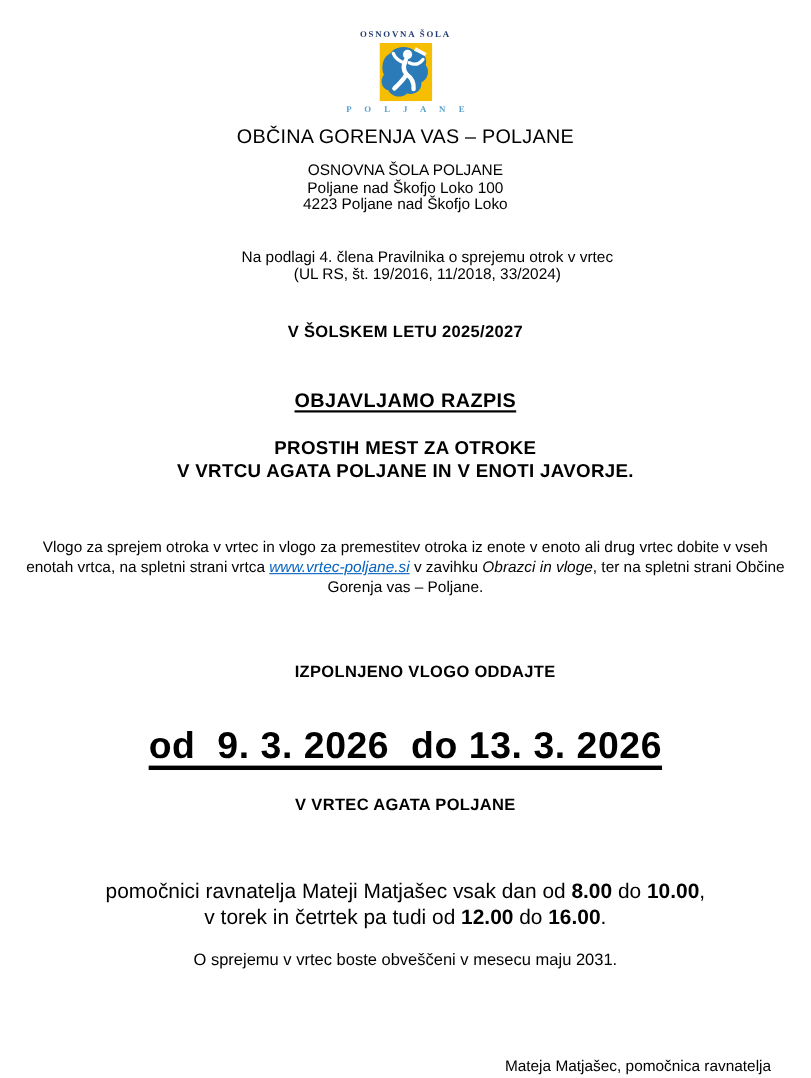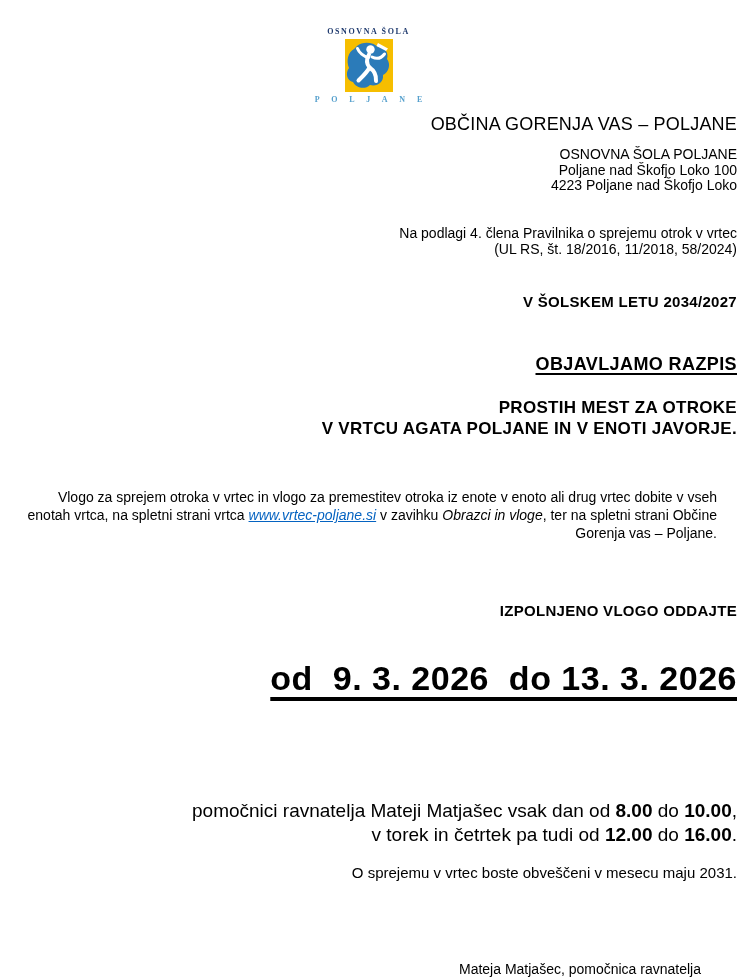--- a/index.html
+++ b/index.html
@@ -9,21 +9,21 @@
     color: #000000;
   }
   .page {
     position: relative;
     width: 737px;
     height: 980px;
     margin: 11px auto;
     background: #ffffff;
     overflow: hidden;
   }
-  .abs { position: absolute; left: 0; width: 100%; text-align: right; }
+  .abs { position: absolute; left: 0; width: 100%; text-align: center; }
 
   
   .logo-wrap {
     position: absolute;
     top: 16px; left: 0; width: 100%;
     display: flex; flex-direction: column; align-items: center;
   }
   .logo-top-text {
     font-size: 8px; font-weight: bold; letter-spacing: 1.6px;
     color: #1f3a6e; margin-bottom: 3px;
@@ -92,40 +92,41 @@
   <div class="abs municipality">OBČINA GORENJA VAS – POLJANE</div>
 
   <div class="abs school-block">
     <div>OSNOVNA ŠOLA POLJANE</div>
     <div>Poljane nad Škofjo Loko 100</div>
     <div>4223 Poljane nad Škofjo Loko</div>
   </div>
 
   <div class="abs legal-block">
     <div>Na podlagi 4. člena Pravilnika o sprejemu otrok v vrtec</div>
-    <div>(UL RS, št. 18/2016, 11/2018, 58/2024)</div>
+    <div>(UL RS, št. 19/2016, 11/2018, 33/2024)</div>
   </div>
 
-  <div class="abs school-year">V ŠOLSKEM LETU 2034/2027</div>
+  <div class="abs school-year">V ŠOLSKEM LETU 2025/2027</div>
 
   <div class="abs razpis-title">OBJAVLJAMO RAZPIS</div>
 
   <div class="abs subtitle">
     <div>PROSTIH MEST ZA OTROKE</div>
     <div>V VRTCU AGATA POLJANE IN V ENOTI JAVORJE.</div>
   </div>
 
   <div class="abs info-par">
     <span>Vlogo za sprejem otroka v vrtec in vlogo za premestitev otroka iz enote v enoto ali drug vrtec dobite v vseh enotah vrtca, na spletni strani vrtca </span><a>www.vrtec-poljane.si</a><span> v zavihku </span><span class="ital">Obrazci in vloge</span><span>, ter na spletni strani Občine Gorenja vas – Poljane.</span>
   </div>
 
   <div class="abs izpolnjeno">IZPOLNJENO VLOGO ODDAJTE</div>
 
   <div class="abs date-line">od  9. 3. 2026  do 13. 3. 2026</div>
 
+  <div class="abs v-vrtec">V VRTEC AGATA POLJANE</div>
 
   <div class="abs hours">
     <div><span>pomočnici ravnatelja Mateji Matjašec vsak dan od </span><b>8.00</b><span> do </span><b>10.00</b><span>,</span></div>
     <div><span>v torek in četrtek pa tudi od </span><b>12.00</b><span> do </span><b>16.00</b><span>.</span></div>
   </div>
 
   <div class="abs notice">O sprejemu v vrtec boste obveščeni v mesecu maju 2031.</div>
 
   <div class="abs signature">Mateja Matjašec, pomočnica ravnatelja</div>
 

